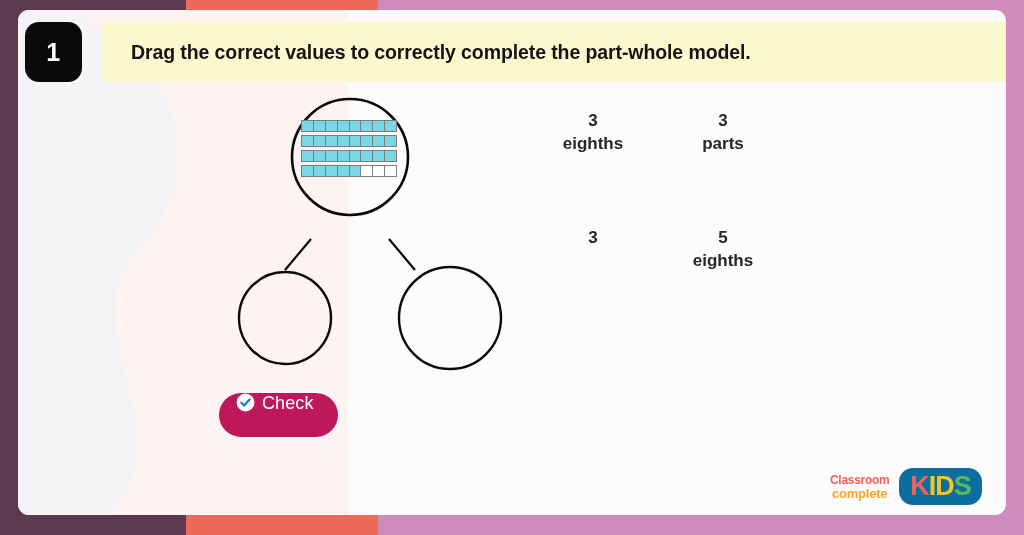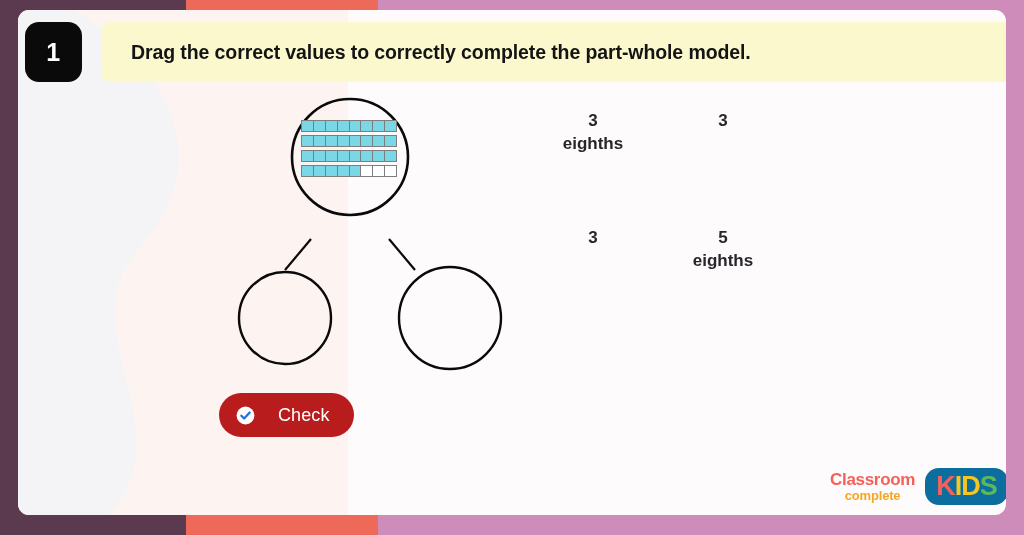--- a/index.html
+++ b/index.html
@@ -159,26 +159,26 @@
     color: #27272b;
   }
 
   
   #check-button {
     position: absolute;
     left: 201px;
     top: 383px;
     height: 44px;
     padding: 0 24px 0 17px;
-    background: #b91c1c;
+    background: #be185d;
     border: none;
     border-radius: 22px;
     display: flex;
-    align-items: center;
-    gap: 23px;
+    align-items: flex-start;
+    gap: 7px;
     cursor: pointer;
   }
   #check-button .label {
     color: #ffffff;
     font-size: 18px;
     letter-spacing: 0.1px;
   }
 
   
   #logos {
@@ -188,21 +188,21 @@
     display: flex;
     align-items: center;
     gap: 10px;
   }
   #cs-logo {
     line-height: 1;
     text-align: center;
   }
   #cs-logo .cs-top {
     display: block;
-    font-size: 17px;
+    font-size: 12px;
     font-weight: bold;
     color: #f4605a;
     letter-spacing: -0.3px;
   }
   #cs-logo .cs-bottom {
     display: block;
     font-size: 13px;
     font-weight: bold;
     color: #f5a623;
     letter-spacing: -0.2px;
@@ -304,20 +304,21 @@
     </div>
 
     <div id="options">
       <div class="option-row row-1">
         <div class="option">
           <span class="num">3</span>
           <span class="unit">eighths</span>
         </div>
         <div class="option">
           <span class="num">3</span>
+          <span class="unit">parts</span>
         </div>
       </div>
       <div class="option-row row-2">
         <div class="option">
           <span class="num">3</span>
         </div>
         <div class="option">
           <span class="num">5</span>
           <span class="unit">eighths</span>
         </div>

